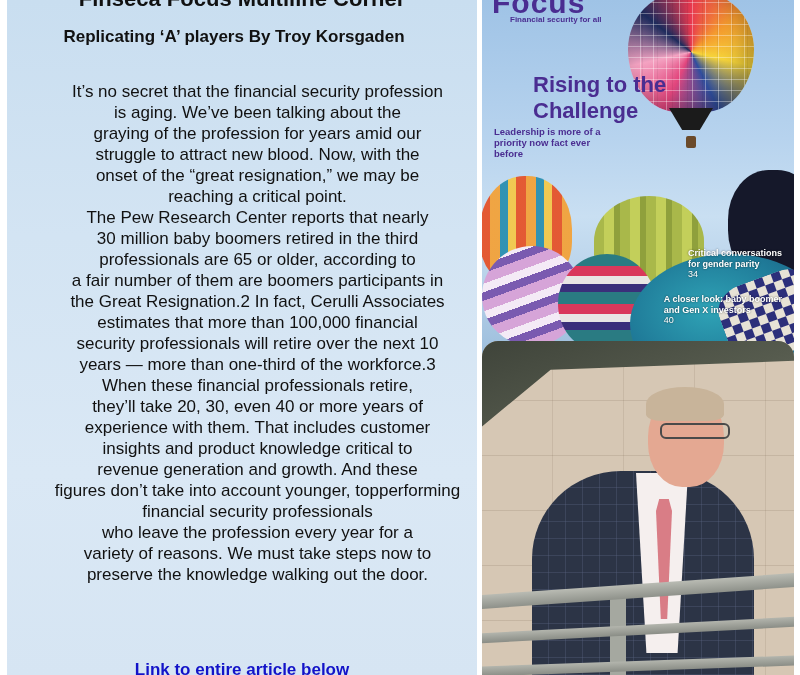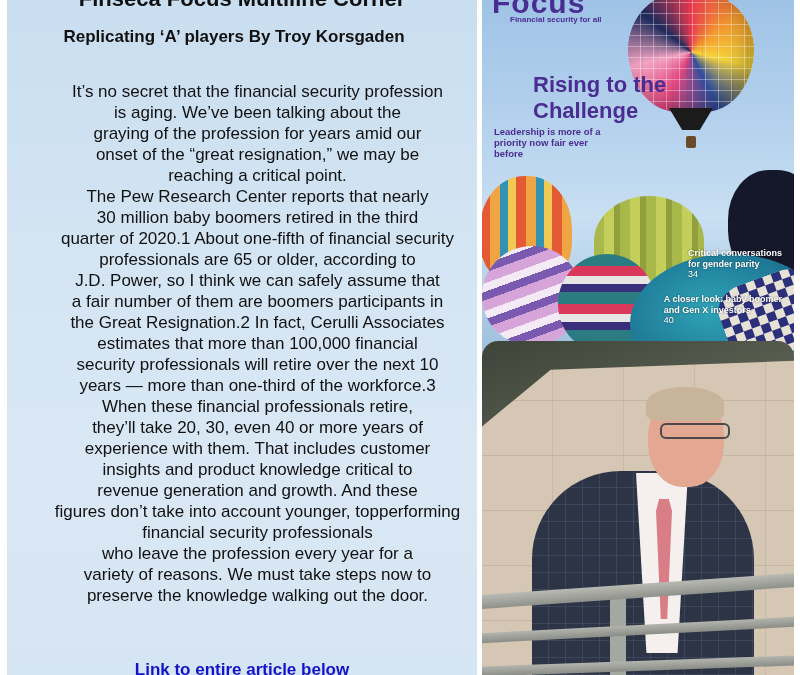--- a/index.html
+++ b/index.html
@@ -158,27 +158,26 @@
 </head>
 <body>
 
 <div class="article-panel">
   <div class="article-title">Finseca Focus Multiline Corner</div>
   <div class="article-byline">Replicating ‘A’ players By Troy Korsgaden</div>
   <div class="article-body">
     <span class="line">It’s no secret that the financial security profession</span>
     <span class="line">is aging. We’ve been talking about the</span>
     <span class="line">graying of the profession for years amid our</span>
+    <span class="line">struggle to attract new blood. Now, with the</span>
     <span class="line">onset of the “great resignation,” we may be</span>
     <span class="line">reaching a critical point.</span>
     <span class="line">The Pew Research Center reports that nearly</span>
     <span class="line">30 million baby boomers retired in the third</span>
-    <span class="line">quarter of 2020.1 About one-fifth of financial security</span>
     <span class="line">professionals are 65 or older, according to</span>
-    <span class="line">J.D. Power, so I think we can safely assume that</span>
     <span class="line">a fair number of them are boomers participants in</span>
     <span class="line">the Great Resignation.2 In fact, Cerulli Associates</span>
     <span class="line">estimates that more than 100,000 financial</span>
     <span class="line">security professionals will retire over the next 10</span>
     <span class="line">years — more than one-third of the workforce.3</span>
     <span class="line">When these financial professionals retire,</span>
     <span class="line">they’ll take 20, 30, even 40 or more years of</span>
     <span class="line">experience with them. That includes customer</span>
     <span class="line">insights and product knowledge critical to</span>
     <span class="line">revenue generation and growth. And these</span>
@@ -204,21 +203,21 @@
       <div class="b4"></div>
       <div class="b5"></div>
       <div class="b7"></div>
   </div>
   <div class="cover-logo">Focus</div>
   <div class="cover-tagline">Financial security for all</div>
   <div class="cover-headline">
     <div>Rising to the</div>
     <div>Challenge</div>
   </div>
-  <div class="cover-subhead">Leadership is more of a priority now fair ever before</div>
+  <div class="cover-subhead">Leadership is more of a priority now fact ever before</div>
   <div class="cover-story story-1">
     <span>Critical conversations</span><br>
     <span>for gender parity</span>
     <span class="page">34</span>
   </div>
   <div class="cover-story story-2">
     <span>A closer look: baby boomer</span><br>
     <span>and Gen X investors</span>
     <span class="page">40</span>
   </div>

